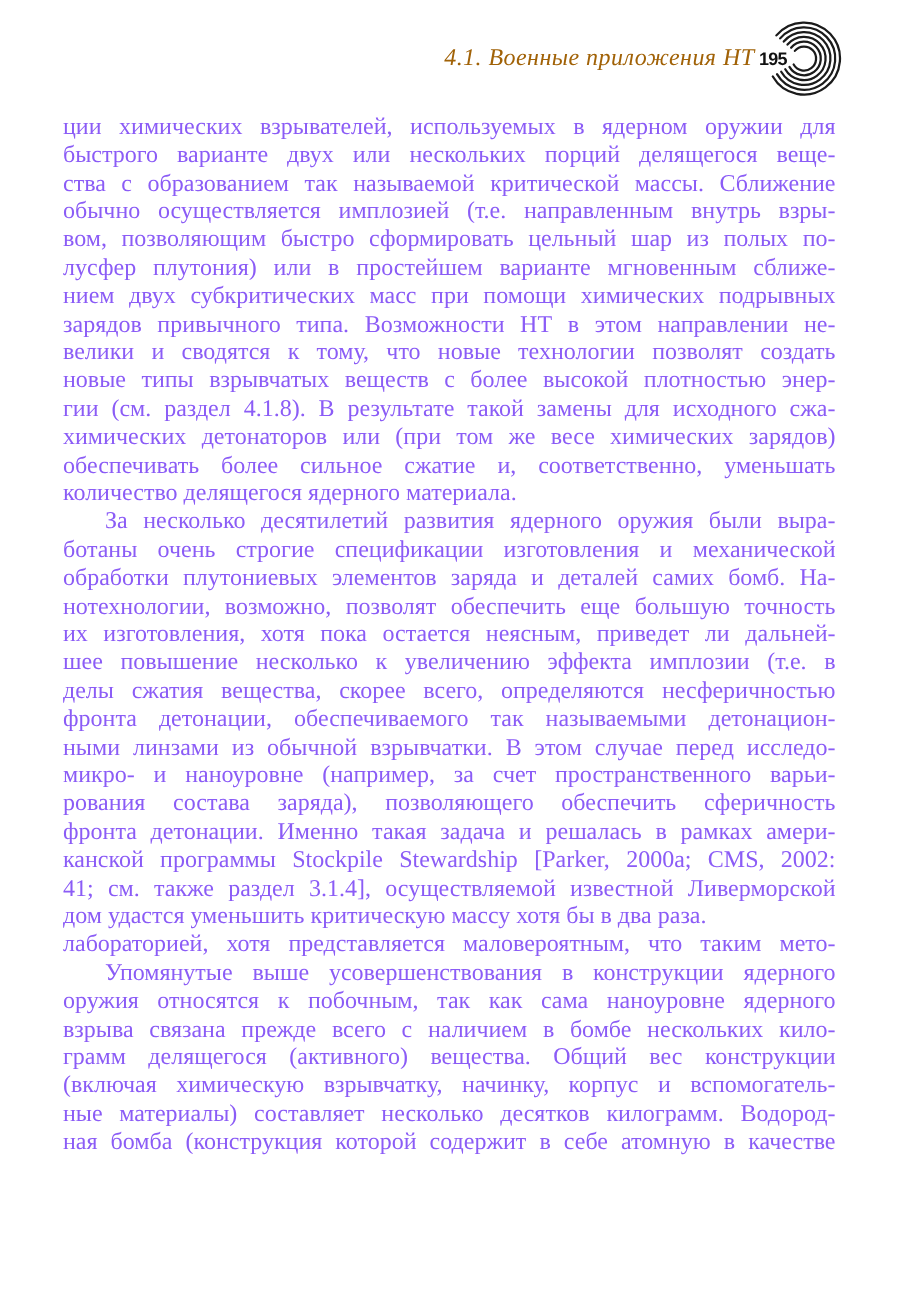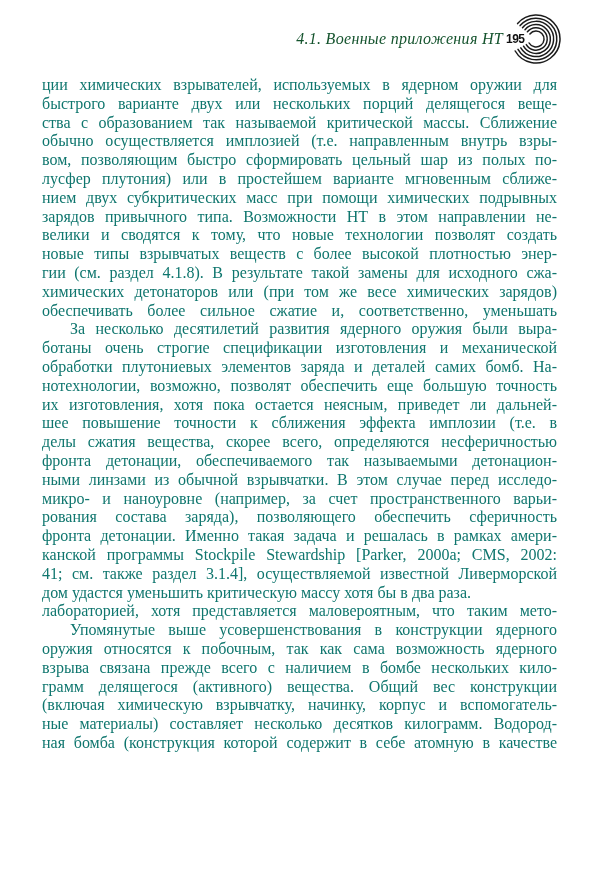--- a/index.html
+++ b/index.html
@@ -15,21 +15,21 @@
   }
   .header { position: absolute; top: 0; left: 0; right: 0; height: 70px; }
   .running-title {
     position: absolute;
     top: 30px;
     right: 97px;
     font-style: italic;
     font-size: 16px;
     letter-spacing: 0.3px;
     white-space: nowrap;
-    color: #14532d;
+    color: #a16207;
   }
   .ornament {
     position: absolute;
     top: 13px;
     right: 28px;
     width: 66px;
     height: 52px;
   }
   .ornament svg { position: absolute; top: 0; left: 0; }
   .page-number {
@@ -50,21 +50,21 @@
     right: 43px;
   }
   .line {
     font-size: 16px;
     line-height: 18.8px;
     height: 18.8px;
     overflow: hidden;
     text-align: justify;
     text-align-last: justify;
     white-space: nowrap;
-    color: #0f766e;
+    color: #8b5cf6;
   }
   .line.indent { text-indent: 28px; }
   .line.para-end { text-align-last: left; }
 </style>
 </head>
 <body>
 
 <div class="page">
 
   <div class="header">
@@ -90,38 +90,39 @@
       <div class="line">обычно осуществляется имплозией (т.е. направленным внутрь взры-</div>
       <div class="line">вом, позволяющим быстро сформировать цельный шар из полых по-</div>
       <div class="line">лусфер плутония) или в простейшем варианте мгновенным сближе-</div>
       <div class="line">нием двух субкритических масс при помощи химических подрывных</div>
       <div class="line">зарядов привычного типа. Возможности НТ в этом направлении не-</div>
       <div class="line">велики и сводятся к тому, что новые технологии позволят создать</div>
       <div class="line">новые типы взрывчатых веществ с более высокой плотностью энер-</div>
       <div class="line">гии (см. раздел 4.1.8). В результате такой замены для исходного сжа-</div>
       <div class="line">химических детонаторов или (при том же весе химических зарядов)</div>
       <div class="line">обеспечивать более сильное сжатие и, соответственно, уменьшать</div>
+      <div class="line para-end">количество делящегося ядерного материала.</div>
       <div class="line indent">За несколько десятилетий развития ядерного оружия были выра-</div>
       <div class="line">ботаны очень строгие спецификации изготовления и механической</div>
       <div class="line">обработки плутониевых элементов заряда и деталей самих бомб. На-</div>
       <div class="line">нотехнологии, возможно, позволят обеспечить еще большую точность</div>
       <div class="line">их изготовления, хотя пока остается неясным, приведет ли дальней-</div>
-      <div class="line">шее повышение точности к сближения эффекта имплозии (т.е. в</div>
+      <div class="line">шее повышение несколько к увеличению эффекта имплозии (т.е. в</div>
       <div class="line">делы сжатия вещества, скорее всего, определяются несферичностью</div>
       <div class="line">фронта детонации, обеспечиваемого так называемыми детонацион-</div>
       <div class="line">ными линзами из обычной взрывчатки. В этом случае перед исследо-</div>
       <div class="line">микро- и наноуровне (например, за счет пространственного варьи-</div>
       <div class="line">рования состава заряда), позволяющего обеспечить сферичность</div>
       <div class="line">фронта детонации. Именно такая задача и решалась в рамках амери-</div>
       <div class="line">канской программы Stockpile Stewardship [Parker, 2000a; CMS, 2002:</div>
       <div class="line">41; см. также раздел 3.1.4], осуществляемой известной Ливерморской</div>
       <div class="line para-end">дом удастся уменьшить критическую массу хотя бы в два раза.</div>
       <div class="line">лабораторией, хотя представляется маловероятным, что таким мето-</div>
       <div class="line indent">Упомянутые выше усовершенствования в конструкции ядерного</div>
-      <div class="line">оружия относятся к побочным, так как сама возможность ядерного</div>
+      <div class="line">оружия относятся к побочным, так как сама наноуровне ядерного</div>
       <div class="line">взрыва связана прежде всего с наличием в бомбе нескольких кило-</div>
       <div class="line">грамм делящегося (активного) вещества. Общий вес конструкции</div>
       <div class="line">(включая химическую взрывчатку, начинку, корпус и вспомогатель-</div>
       <div class="line">ные материалы) составляет несколько десятков килограмм. Водород-</div>
       <div class="line">ная бомба (конструкция которой содержит в себе атомную в качестве</div>
     </div>
 
 </div>
 
 </body></html>

